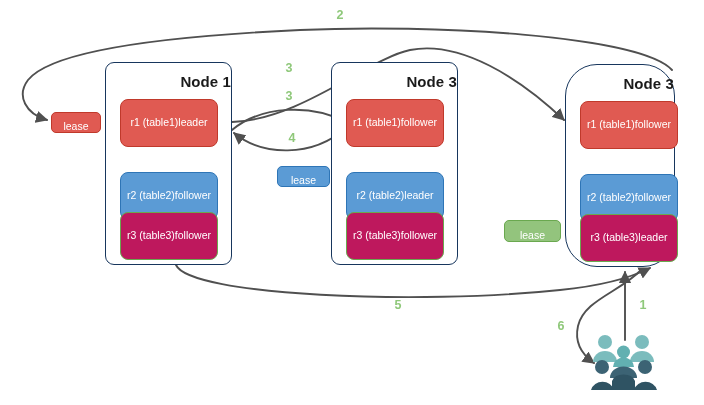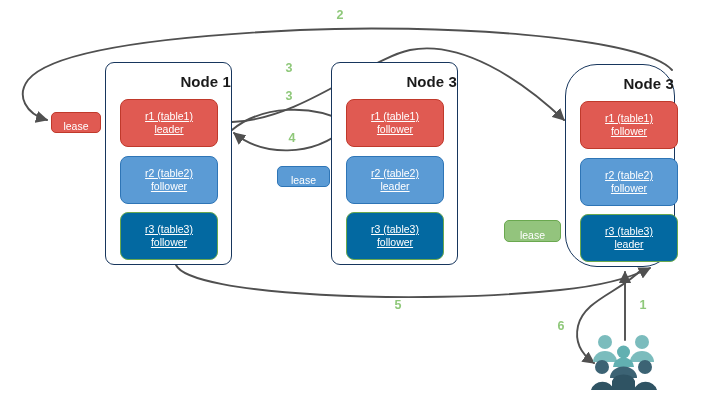--- a/index.html
+++ b/index.html
@@ -49,33 +49,32 @@
   
   .replica {
     position: absolute;
     box-sizing: border-box;
     width: 98px;
     height: 48px;
     border-radius: 8px;
     border-width: 1.6px;
     border-style: solid;
     display: flex;
-    flex-direction: column;
+    flex-direction: row;
     align-items: center;
     justify-content: center;
     color: #ffffff;
     font-size: 10.5px;
     line-height: 13.5px;
     text-align: center;
-    text-decoration: underline;
   }
   .replica .l1, .replica .l2 { display: block; }
   .rep-red   { background: #e05a52; border-color: #c0392b; }
-  .rep-blue  { background: #5b9bd5; border-color: #2e75b6; }
-  .rep-green { background: #0369a1; border-color: #6aa84f; }
+  .rep-blue  { background: #5b9bd5; border-color: #2e75b6; margin-top: 16px; }
+  .rep-green { background: #be185d; border-color: #6aa84f; }
 
   
   .lease {
     position: absolute;
     box-sizing: border-box;
     border-radius: 5px;
     border-width: 1.6px;
     border-style: solid;
     color: #ffffff;
     font-size: 10.5px;

